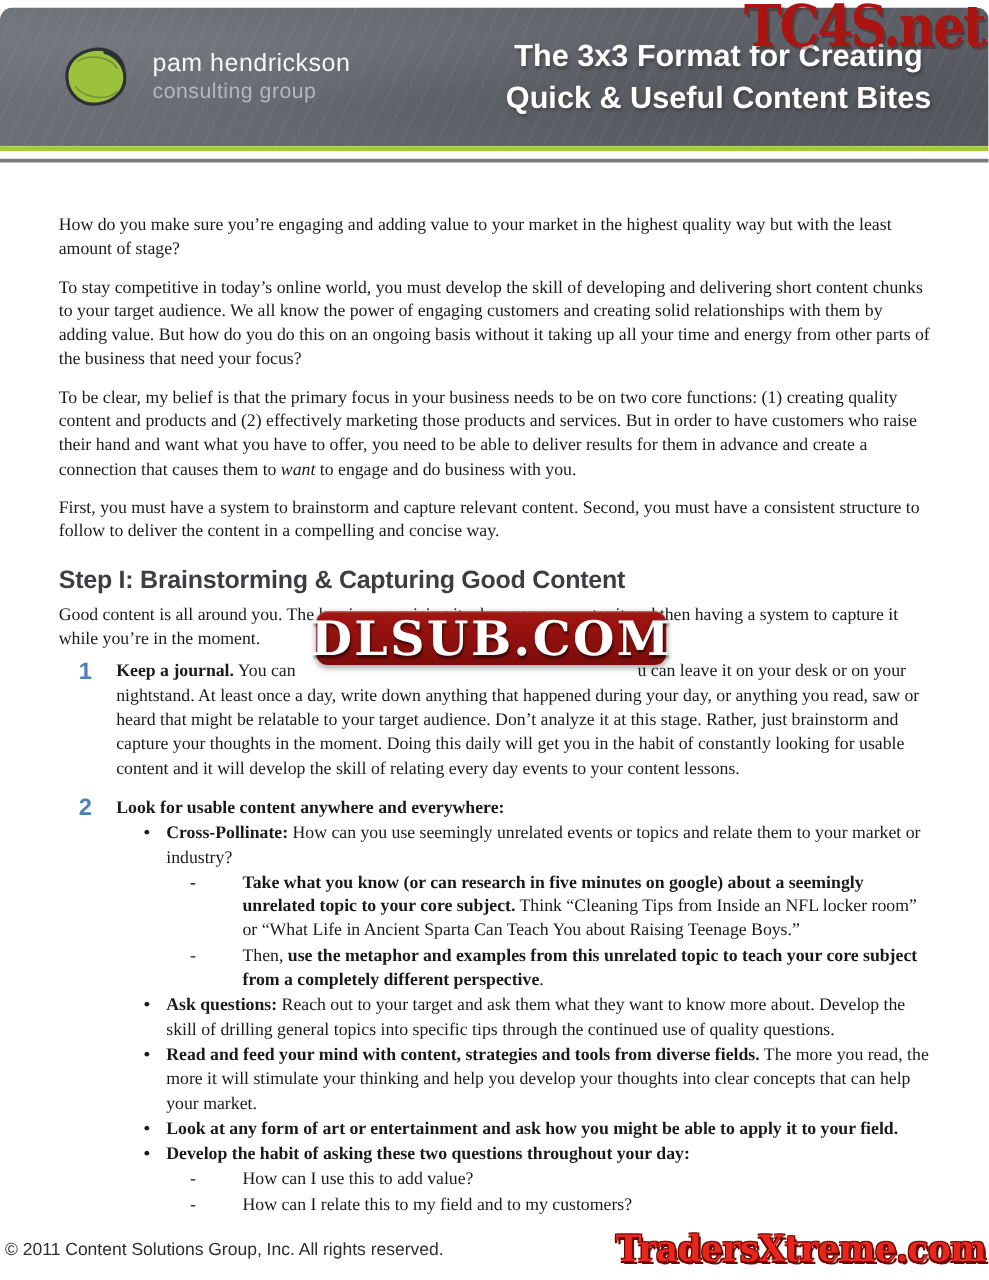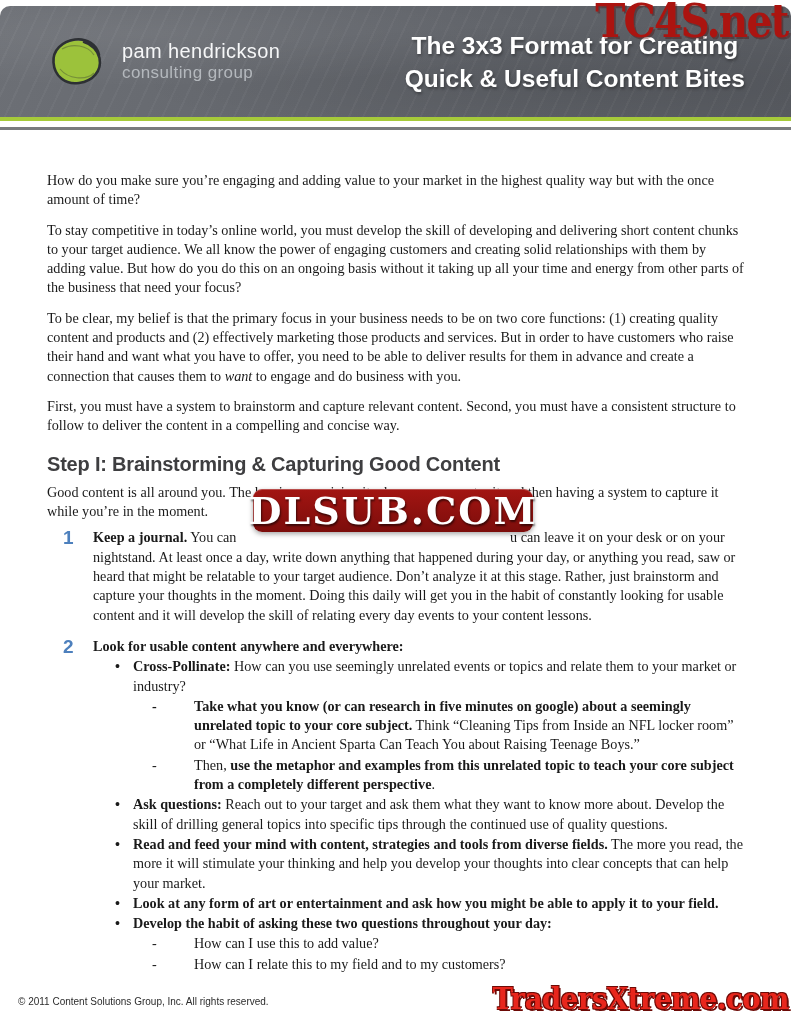--- a/index.html
+++ b/index.html
@@ -56,22 +56,22 @@
   .bullet { display:flex; padding-left:22px; margin-top:1px; }
   .b-marker { flex:none; width:18px; font-weight:700; }
   .b-text { flex:1; }
   .sub { display:flex; padding-left:19px; margin-top:1px; }
   .s-marker { flex:none; width:14px; }
   .s-marker.bold { font-weight:700; }
   .s-text { flex:1;margin-left:28px; }
 
   
   .copyright {
-    position:absolute; left:18px; bottom:17px;
-    font-family:"Liberation Sans", sans-serif; font-size:10px; color:#2c2c2c;
+    position:absolute; left:4px; bottom:17px;
+    font-family:"Liberation Sans", sans-serif; font-size:14px; color:#2c2c2c;
   }
 
   
   .wm-top {
     position:absolute; top:-4px; right:4px;
     font-family:"DejaVu Serif", serif; font-weight:700;
     font-size:46px; line-height:50px; color:#ab1410;
     letter-spacing:-2px; transform:scaleX(0.88); transform-origin:right top;
     text-shadow:2px 2px 0 rgba(70,5,2,0.35);
   }
@@ -112,21 +112,21 @@
     <div class="hdr-title">
       <div>The 3x3 Format for Creating</div>
       <div>Quick &amp; Useful Content Bites</div>
     </div>
   </header>
   <div class="rule-green"></div>
   <div class="rule-gap"></div>
   <div class="rule-gray"></div>
 
   <main>
-    <p>How do you make sure you’re engaging and adding value to your market in the highest quality way but with the once amount of time?</p>
+    <p>How do you make sure you’re engaging and adding value to your market in the highest quality way but with the least amount of stage?</p>
     <p>To stay competitive in today’s online world, you must develop the skill of developing and delivering short content chunks to your target audience.  We all know the power of engaging customers and creating solid relationships with them by adding value.  But how do you do this on an ongoing basis without it taking up all your time and energy from other parts of the business that need your focus?</p>
     <p><span>To be clear, my belief is that the primary focus in your business needs to be on two core functions:  (1) creating quality content and products and (2) effectively marketing those products and services.   But in order to have customers who raise their hand and want what you have to offer, you need to be able to deliver results for them in advance and create a connection that causes them to </span><em>want</em><span> to engage and do business with you.</span></p>
     <p>First, you must have a system to brainstorm and capture relevant content.   Second, you must have a consistent structure to follow to deliver the content in a compelling and concise way.</p>
 
     <h2 class="step">Step I:  Brainstorming &amp; Capturing Good Content</h2>
     <p style="margin-bottom:7px;">Good content is all around you. The key is recognizing it when you encounter it and then having a system to capture it while you’re in the moment.</p>
 
     <div class="numbered-item">
       <span class="num">1</span>
       <div class="item-body">

